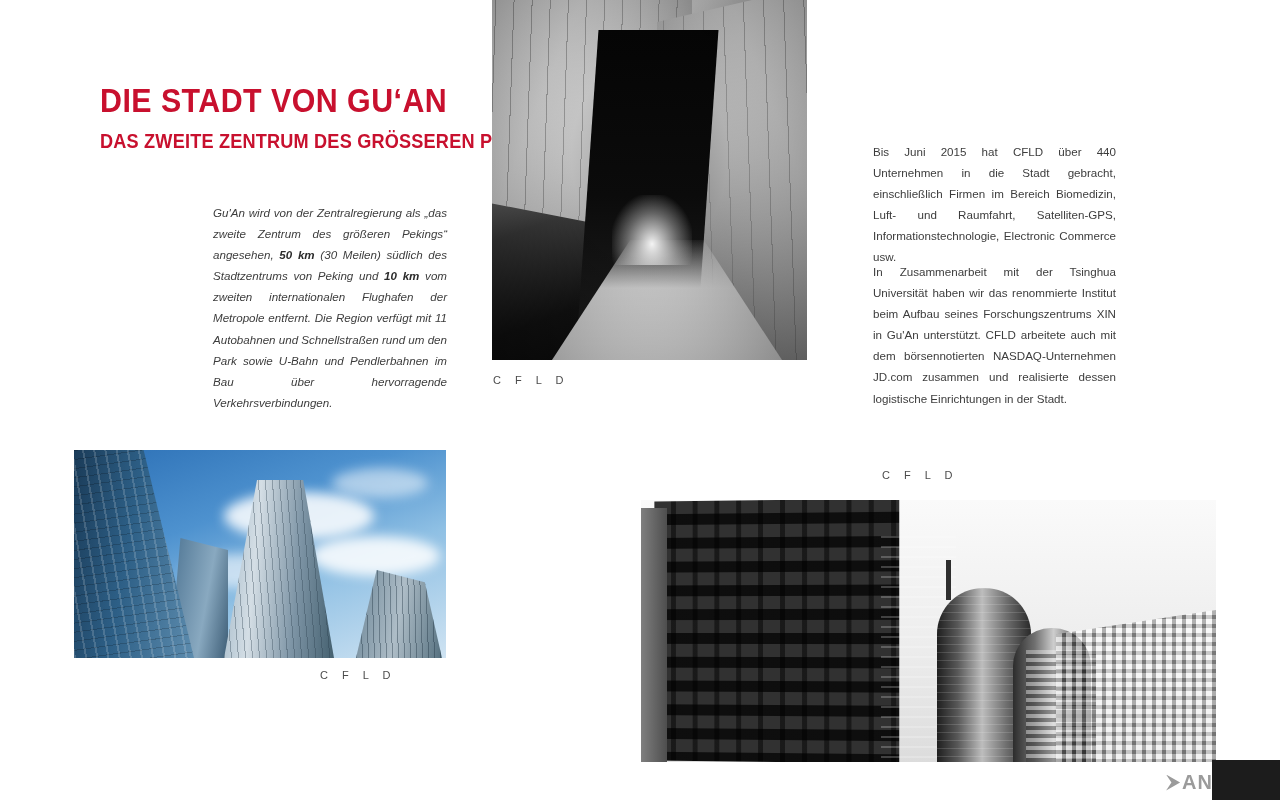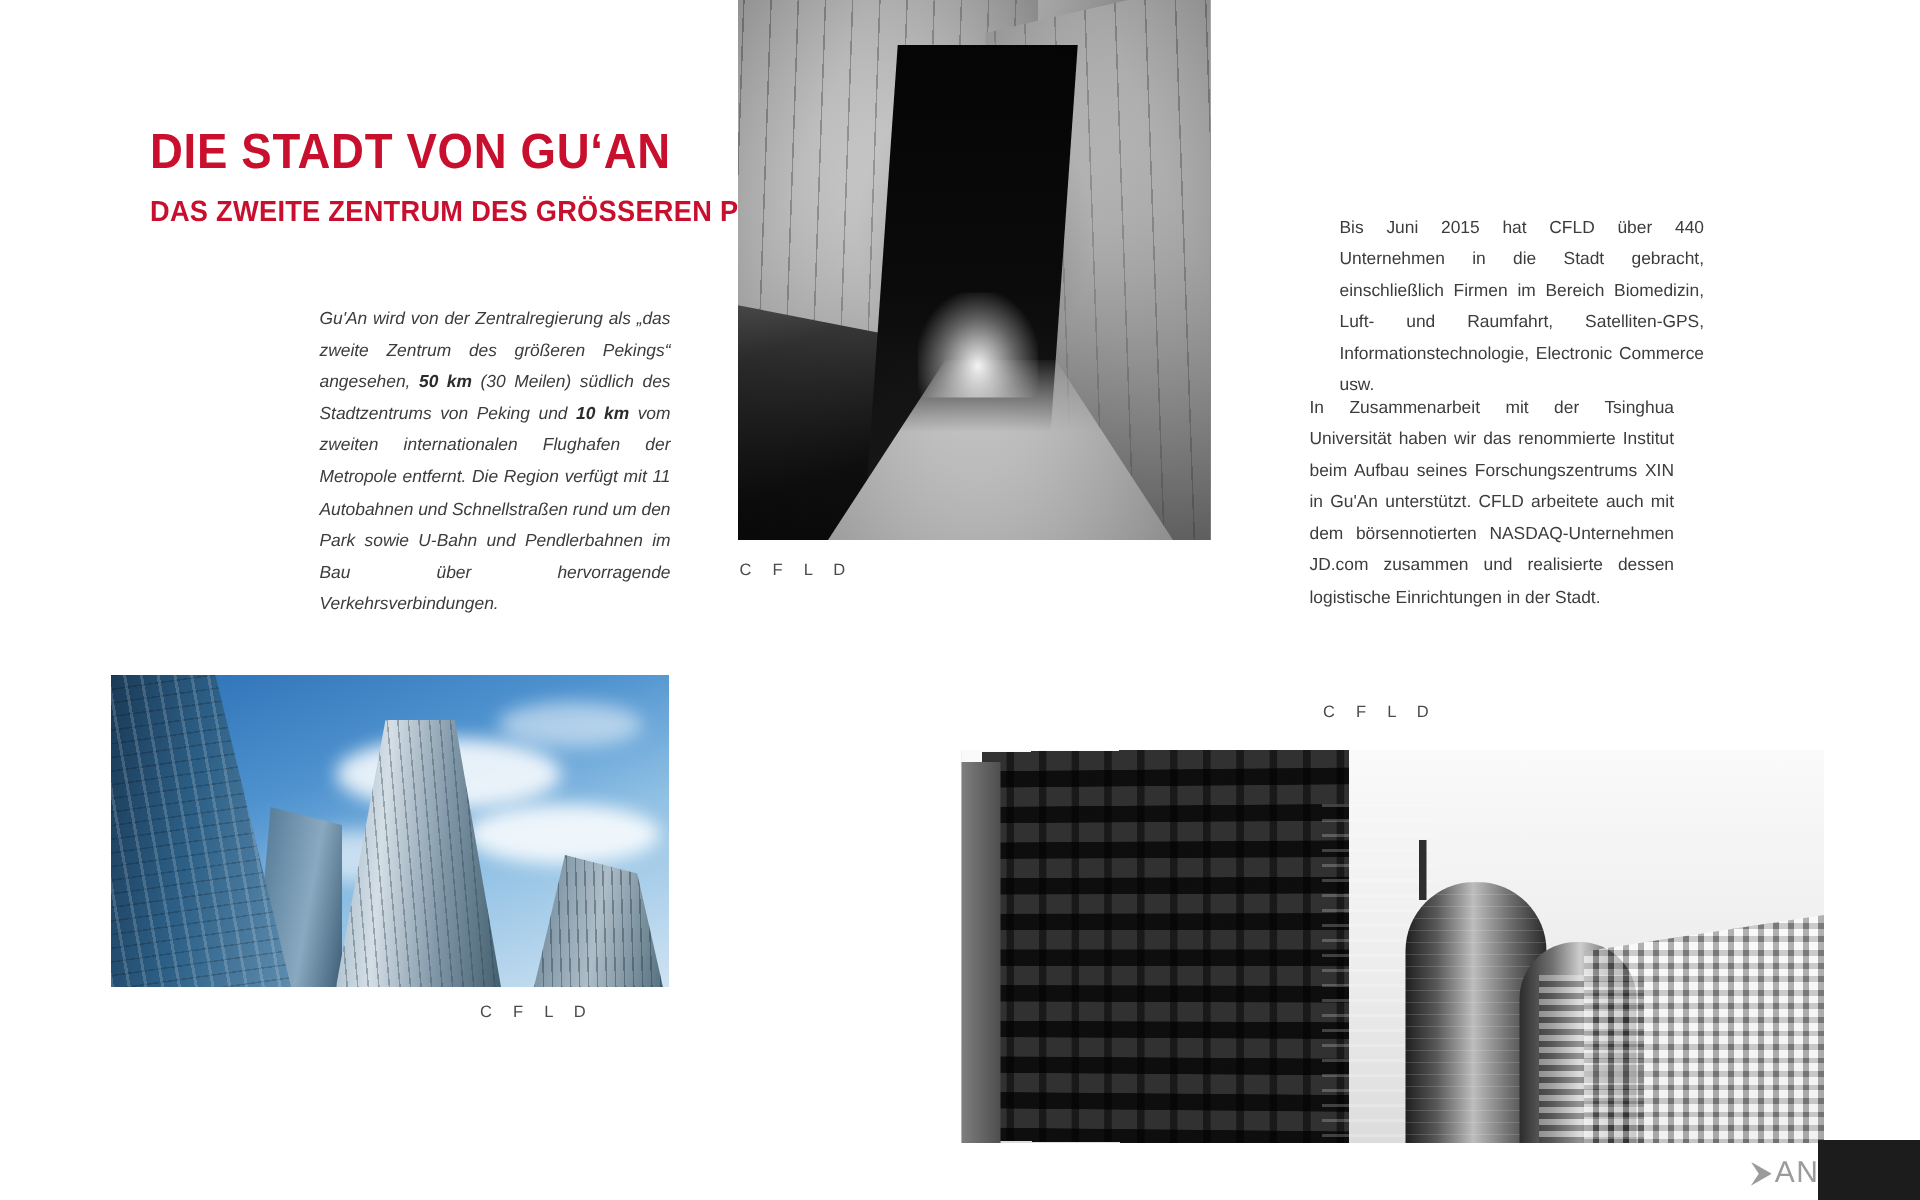--- a/index.html
+++ b/index.html
@@ -63,21 +63,20 @@
   .para-left {
     left: 213px;
     top: 202px;
     width: 234px;
     font-style: italic;
   }
   .para-r1 {
     left: 873px;
     top: 141px;
     width: 243px;
-    margin-left: 20px;
   }
   .para-r2 {
     left: 873px;
     top: 261px;
     width: 243px;
   }
 
   
   .photo {
     position: absolute;
@@ -296,21 +295,21 @@
   }
   .watermark {
     position: absolute;
     right: 67px;
     bottom: 6px;
     display: flex;
     align-items: center;
     gap: 2px;
     color: #8a8a8a;
     font-size: 20px;
-    font-weight: normal;
+    font-weight: bold;
     letter-spacing: 1px;
     opacity: 0.85;
   }
   .wm-logo {
     width: 14px;
     height: 16px;
     background: #8a8a8a;
     clip-path: polygon(0% 0%, 100% 50%, 0% 100%, 38% 50%);
   }
 </style>

